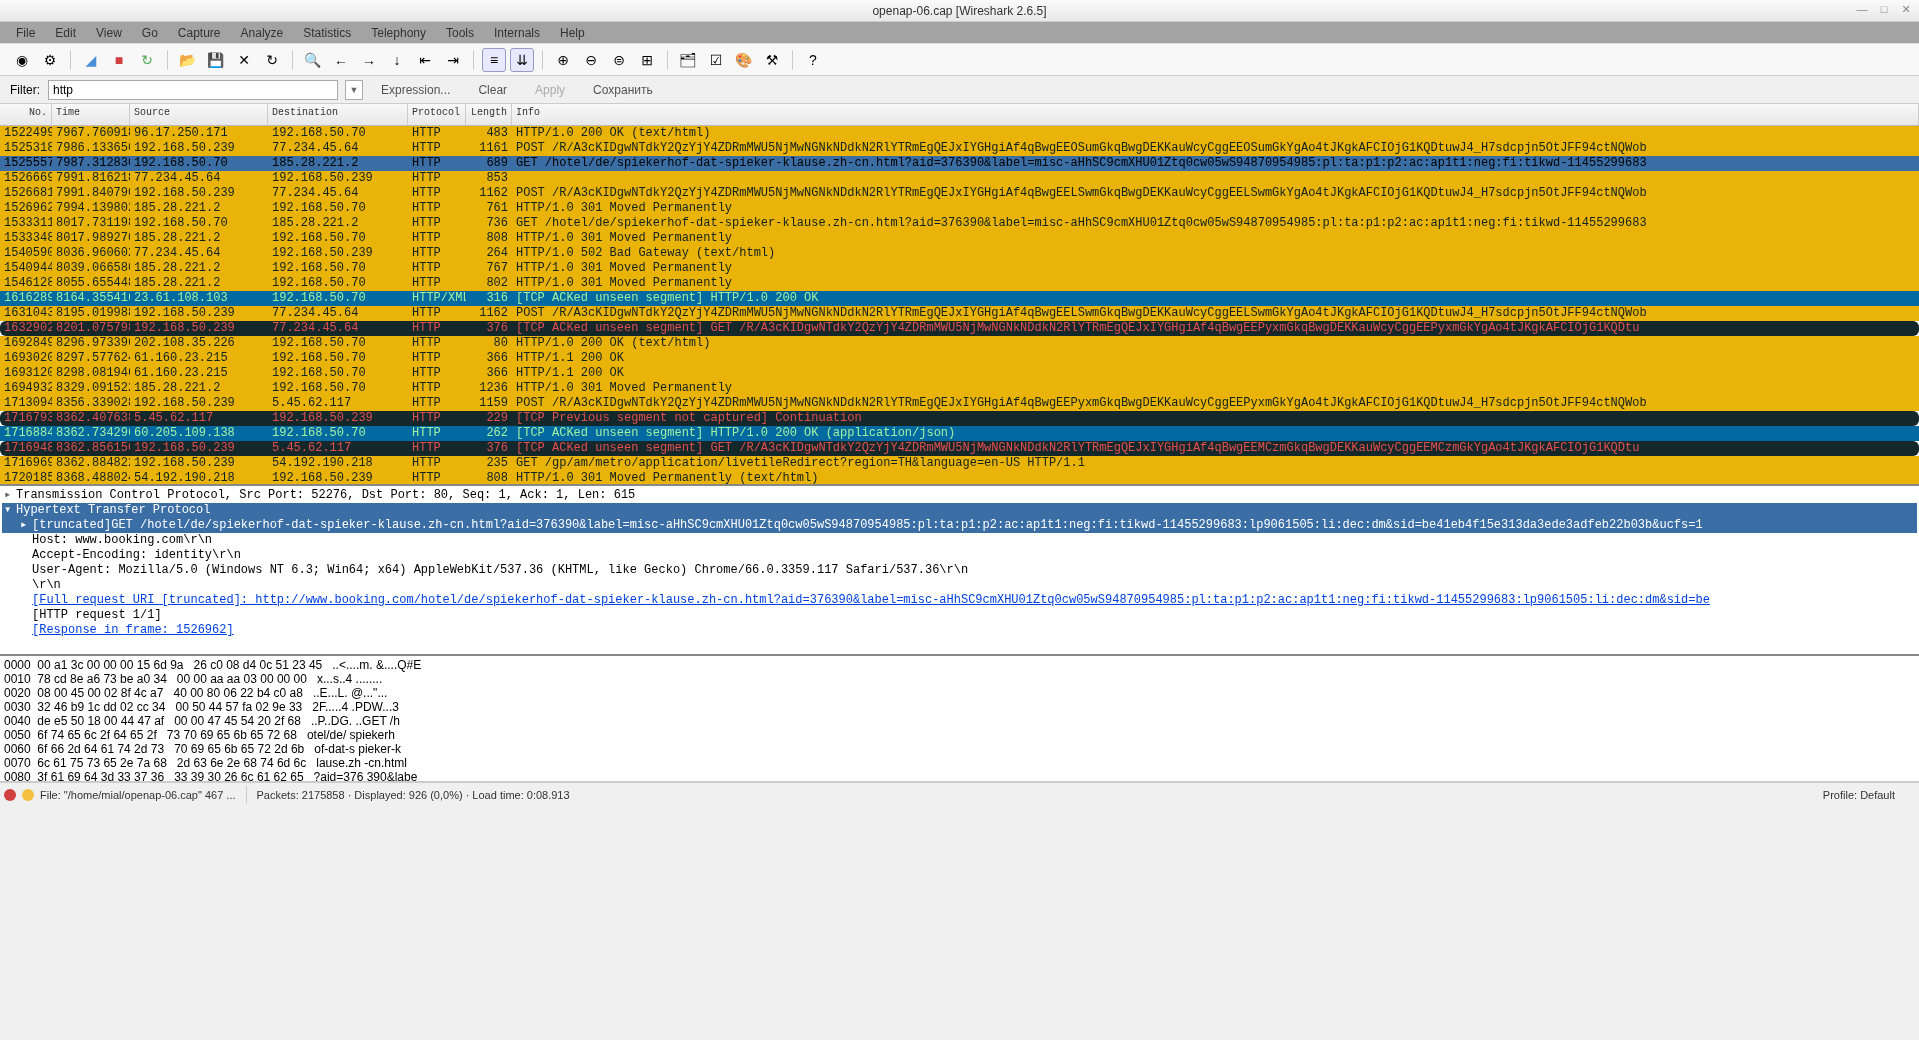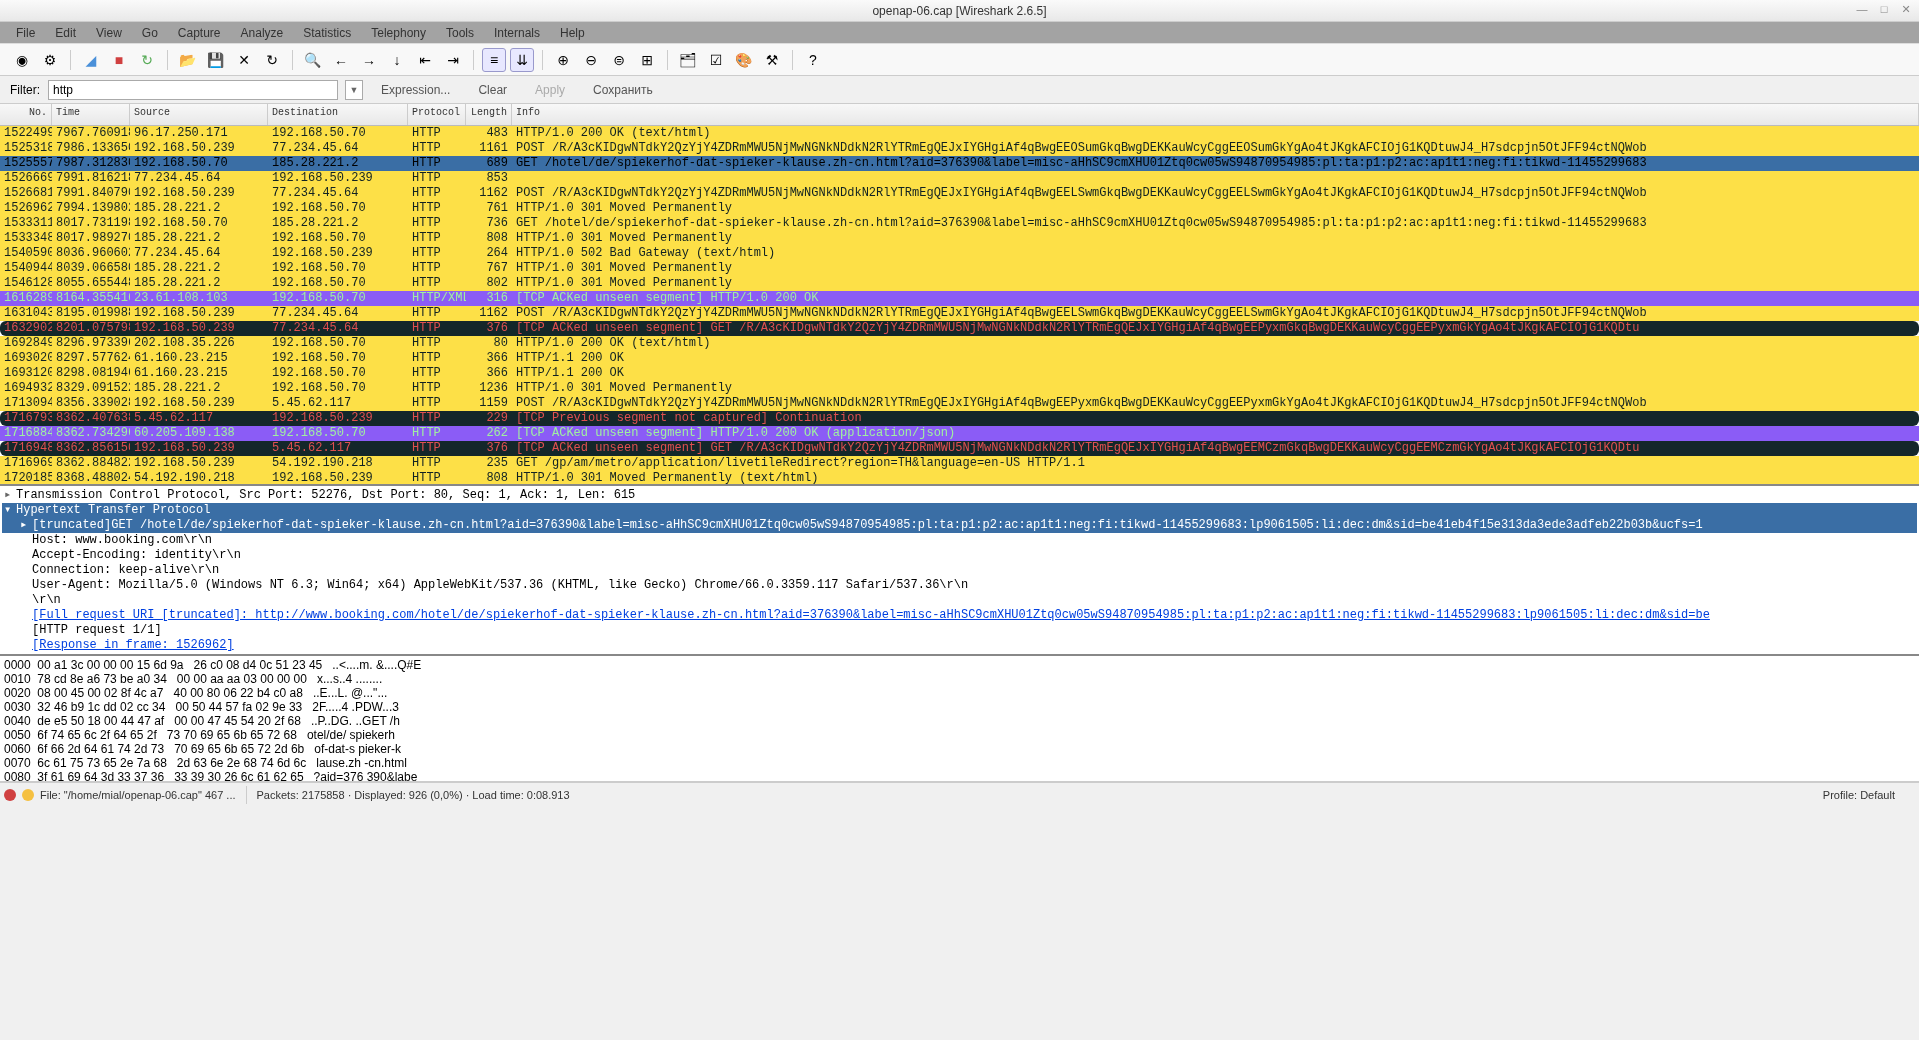--- a/index.html
+++ b/index.html
@@ -24,24 +24,24 @@
 .packets-body { height: 360px; overflow-y: auto; }
 .packet-row { display: flex; font-family: 'Courier New', monospace; font-size: 12px; height: 15px; line-height: 15px; white-space: nowrap; }
 .packet-row div { padding: 0 4px; overflow: hidden; }
 .c-no { width: 52px; text-align: right; }
 .c-time { width: 78px; }
 .c-src { width: 138px; }
 .c-dst { width: 140px; }
 .c-proto { width: 58px; }
 .c-len { width: 46px; text-align: right; }
 .c-info { flex: 1; }
-.row-green { background: #fde047; color: #122; }
+.row-green { background: #eab308; color: #122; }
 .row-selected { background: #3a6ea5; color: #000000; }
 .row-dark { background: #14272a; color: #e05050; border-radius: 6px; }
-.row-darkgreen { background: #8b5cf6; color: #a0f0a0; }
+.row-darkgreen { background: #0369a1; color: #a0f0a0; }
 .details { height: 170px; overflow: auto; background: #fff; border-bottom: 2px solid #888; font-family: 'Courier New', monospace; font-size: 12px; padding: 2px; }
 .details-line { white-space: nowrap; padding: 0 2px; height: 15px; line-height: 15px; }
 .details-line.sel { background: #3a6ea5; color: #fff; }
 .tree-arrow { display: inline-block; width: 12px; color: #666; }
 .details-line.link { color: #0040e0; text-decoration: underline; }
 .hexdump { height: 126px; overflow: auto; background: #fff; font-family: Liberation Sans, sans-serif; font-size: 12px; padding: 2px 4px; border-bottom: 1px solid #ccc; }
 .hex-line { white-space: pre; height: 14px; line-height: 14px; }
 .statusbar { height: 24px; background: #f0f0f0; border-top: 1px solid #ccc; display: flex; align-items: center; padding: 0 4px; font-size: 11px; color: #333; }
 .status-left { display: flex; align-items: center; gap: 6px; }
 .status-icon { width: 12px; height: 12px; border-radius: 50%; display: inline-block; }
@@ -348,21 +348,20 @@
       </div>
     </div>
 </div>
 
 <div class="details">
   <div class="details-line"><span class="tree-arrow">▸</span><span>Transmission Control Protocol, Src Port: 52276, Dst Port: 80, Seq: 1, Ack: 1, Len: 615</span></div>
   <div class="details-line sel"><span class="tree-arrow" style="color:#fff">▾</span><span>Hypertext Transfer Protocol</span></div>
   <div class="details-line sel" style="padding-left:18px"><span class="tree-arrow" style="color:#fff">▸</span><span>[truncated]GET /hotel/de/spiekerhof-dat-spieker-klause.zh-cn.html?aid=376390&amp;label=misc-aHhSC9cmXHU01Ztq0cw05wS94870954985:pl:ta:p1:p2:ac:ap1t1:neg:fi:tikwd-11455299683:lp9061505:li:dec:dm&amp;sid=be41eb4f15e313da3ede3adfeb22b03b&amp;ucfs=1</span></div>
   <div class="details-line" style="padding-left:30px"><span>Host: www.booking.com\r\n</span></div>
   <div class="details-line" style="padding-left:30px"><span>Accept-Encoding: identity\r\n</span></div>
-  <div class="details-line" style="padding-left:30px"><span>Connection: keep-alive\r\n</span></div>
   <div class="details-line" style="padding-left:30px"><span>User-Agent: Mozilla/5.0 (Windows NT 6.3; Win64; x64) AppleWebKit/537.36 (KHTML, like Gecko) Chrome/66.0.3359.117 Safari/537.36\r\n</span></div>
   <div class="details-line" style="padding-left:30px"><span>\r\n</span></div>
   <div class="details-line link" style="padding-left:30px"><span>[Full request URI [truncated]: http://www.booking.com/hotel/de/spiekerhof-dat-spieker-klause.zh-cn.html?aid=376390&amp;label=misc-aHhSC9cmXHU01Ztq0cw05wS94870954985:pl:ta:p1:p2:ac:ap1t1:neg:fi:tikwd-11455299683:lp9061505:li:dec:dm&amp;sid=be</span></div>
   <div class="details-line" style="padding-left:30px"><span>[HTTP request 1/1]</span></div>
   <div class="details-line link" style="padding-left:30px"><span>[Response in frame: 1526962]</span></div>
 </div>
 
 <div class="hexdump" id="hexdump">
     <div class="hex-line">0000  00 a1 3c 00 00 00 15 6d 9a   26 c0 08 d4 0c 51 23 45   ..&lt;....m. &amp;....Q#E</div>
     <div class="hex-line">0010  78 cd 8e a6 73 be a0 34   00 00 aa aa 03 00 00 00   x...s..4 ........</div>

